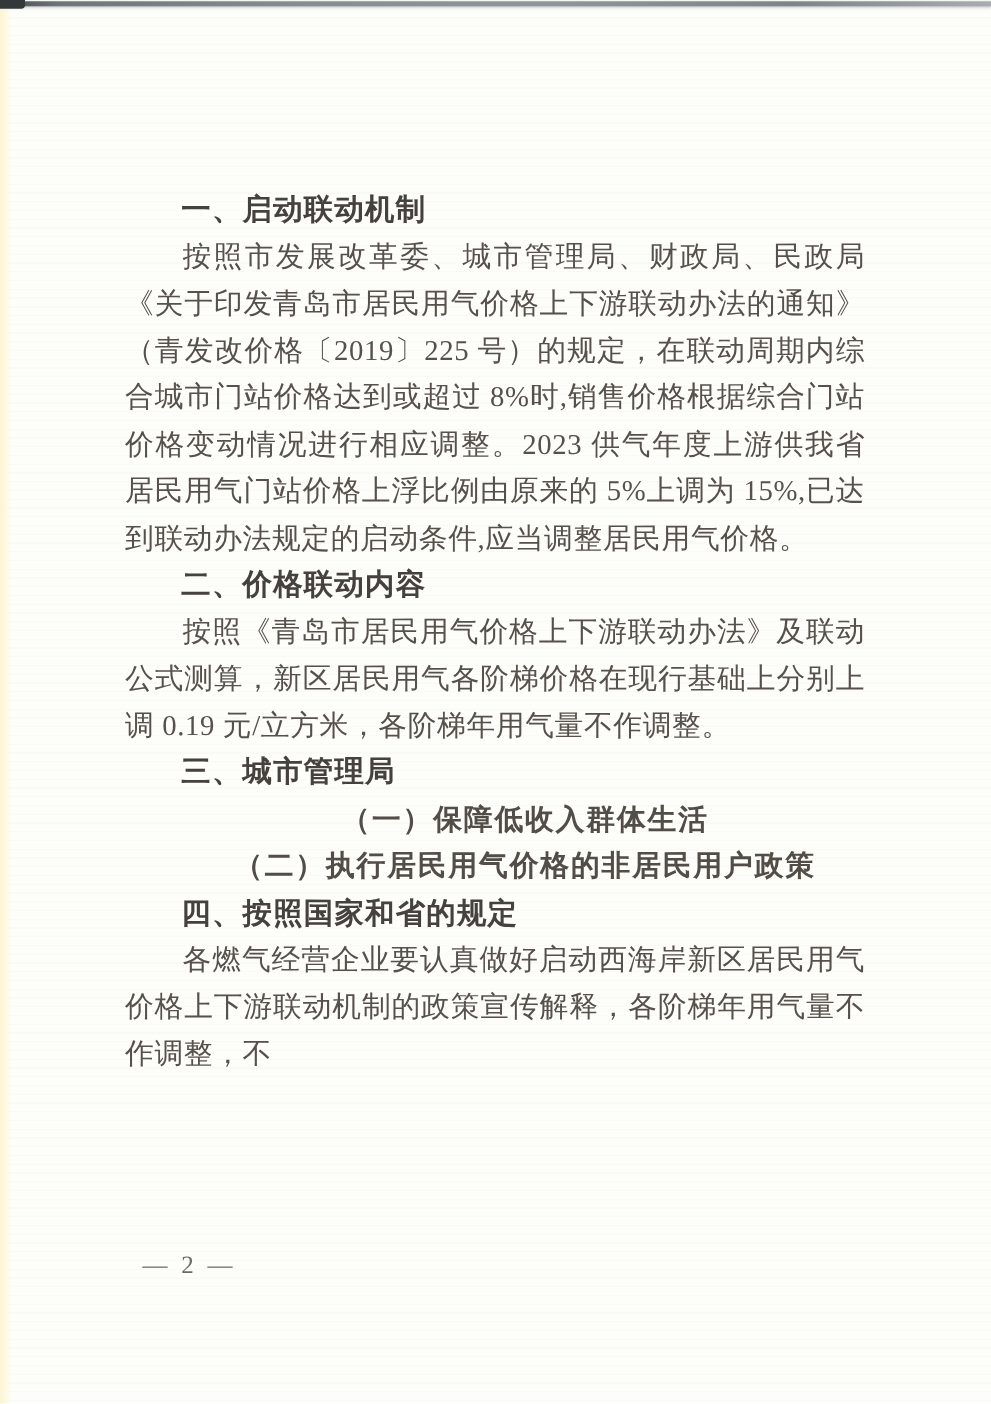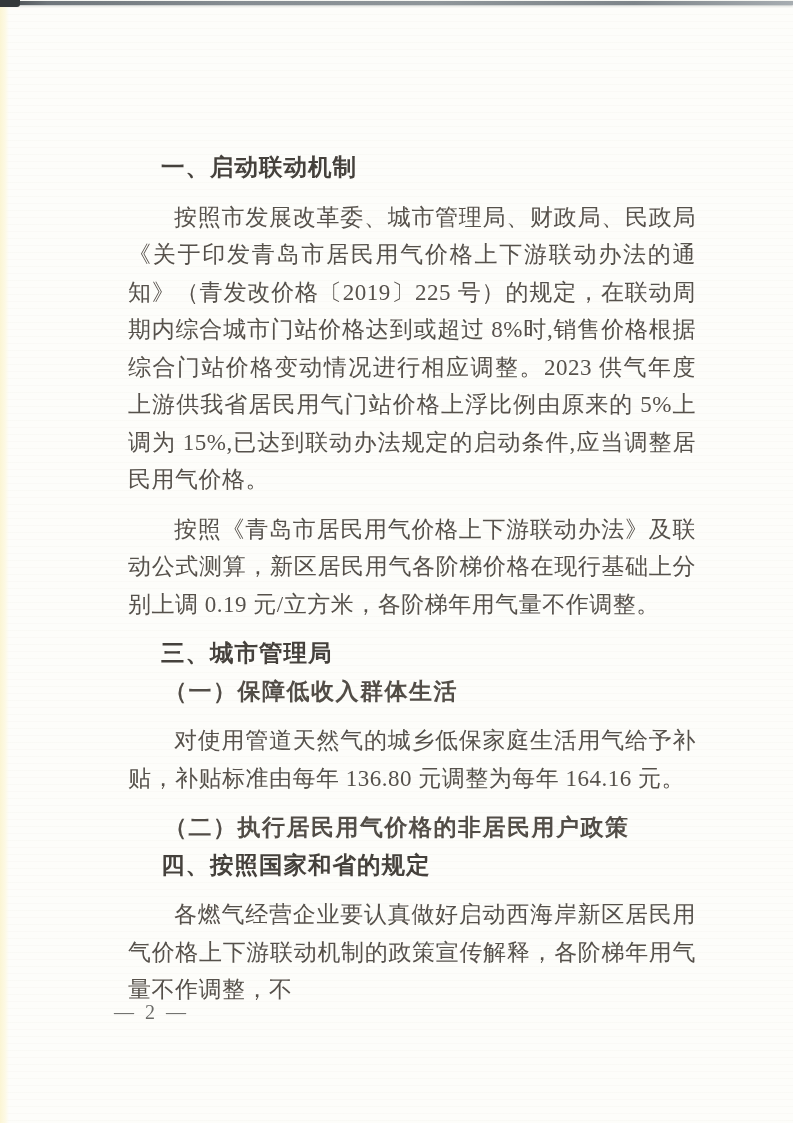--- a/index.html
+++ b/index.html
@@ -59,21 +59,21 @@
     position: absolute;
     top: 5px;
     left: 0;
     bottom: 0;
     width: 9px;
     background: linear-gradient(to right, #fbf5d4 0%, #fdf9e4 55%, rgba(253, 253, 250, 0) 100%);
     z-index: 2;
   }
   .content {
     position: absolute;
-    left: 116px;
+    left: 100px;
     top: 149px;
     width: 592px;
     font-size: 23px;
     line-height: 37.5px;
     color: #56514b;
     text-align: justify;
     z-index: 5;
   }
   .sec-heading {
     margin: 0;
@@ -84,24 +84,24 @@
     text-indent: 45px;
     letter-spacing: 1px;
     text-align: left;
   }
   .sub-heading {
     margin: 0;
     font-size: 23px;
     color: #524d47;
     text-indent: 48px;
     letter-spacing: 1.5px;
-    text-align: left;
+    text-align: center;
   }
   .para {
-    margin: 12px;
+    margin: 0;
     text-indent: 46px;
     letter-spacing: 0.5px;
   }
   .page-number {
     position: absolute;
     left: 114px;
     top: 1000px;
     font-size: 20px;
     line-height: 24px;
     color: #6b6b68;
@@ -116,25 +116,25 @@
 <div class="page">
 
   <div class="scan-top-line"></div>
   <div class="scan-top-blob"></div>
   <div class="scan-left-strip"></div>
 
   <div class="content">
     <h2 class="sec-heading">一、启动联动机制</h2>
     <p class="para">按照市发展改革委、城市管理局、财政局、民政局《关于印发青岛市居民用气价格上下游联动办法的通知》（青发改价格〔2019〕225 号）的规定，在联动周期内综合城市门站价格达到或超过 8%时,销售价格根据综合门站价格变动情况进行相应调整。2023 供气年度上游供我省居民用气门站价格上浮比例由原来的 5%上调为 15%,已达到联动办法规定的启动条件,应当调整居民用气价格。</p>
 
+    <h2 class="sec-heading">二、价格联动内容</h2>
     <p class="para">按照《青岛市居民用气价格上下游联动办法》及联动公式测算，新区居民用气各阶梯价格在现行基础上分别上调 0.19 元/立方米，各阶梯年用气量不作调整。</p>
 
     <h2 class="sec-heading">三、城市管理局</h2>
     <h3 class="sub-heading">（一）保障低收入群体生活</h3>
-    <p class="para">对使用管道天然气的城乡低保家庭生活用气给予补贴，补贴标准由每年 136.80 元调整为每年 164.16 元。</p>
     <h3 class="sub-heading">（二）执行居民用气价格的非居民用户政策</h3>
 
     <h2 class="sec-heading">四、按照国家和省的规定</h2>
     <p class="para">各燃气经营企业要认真做好启动西海岸新区居民用气价格上下游联动机制的政策宣传解释，各阶梯年用气量不作调整，不</p>
   </div>
 
   <div class="page-number">— 2 —</div>
 
 </div>
 

